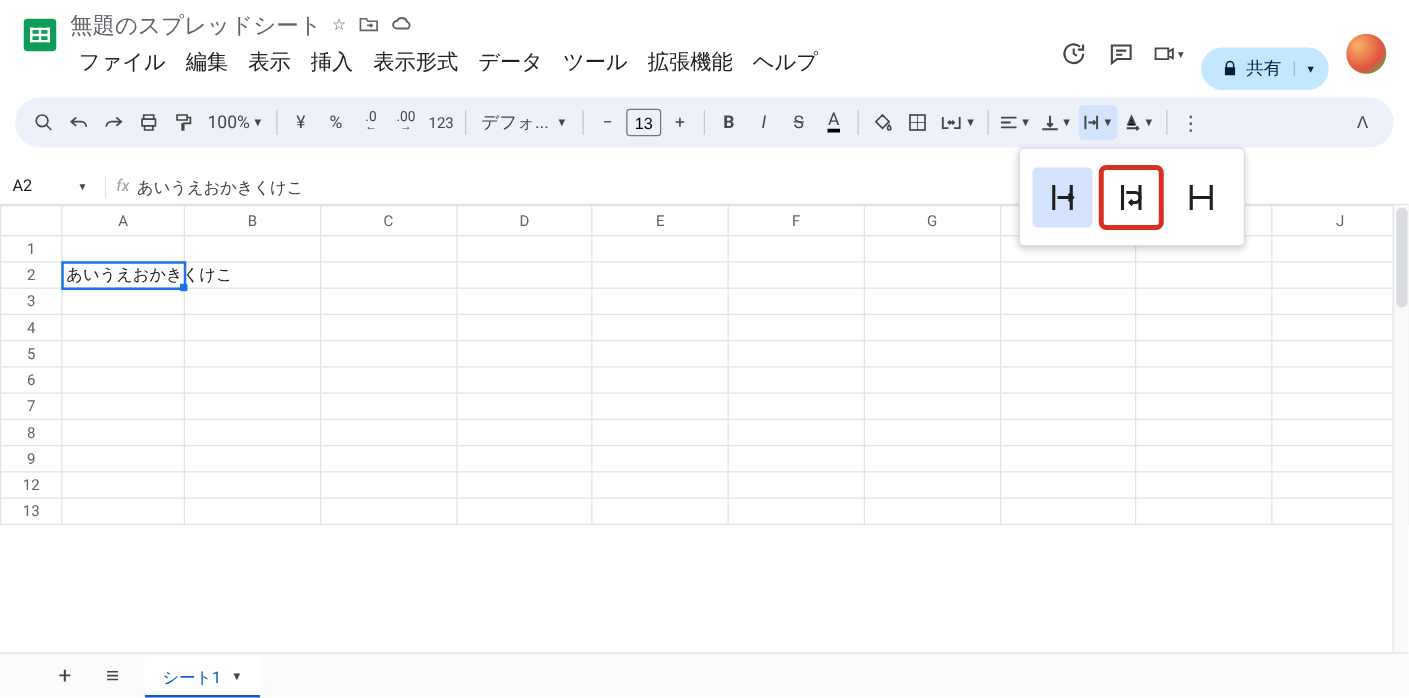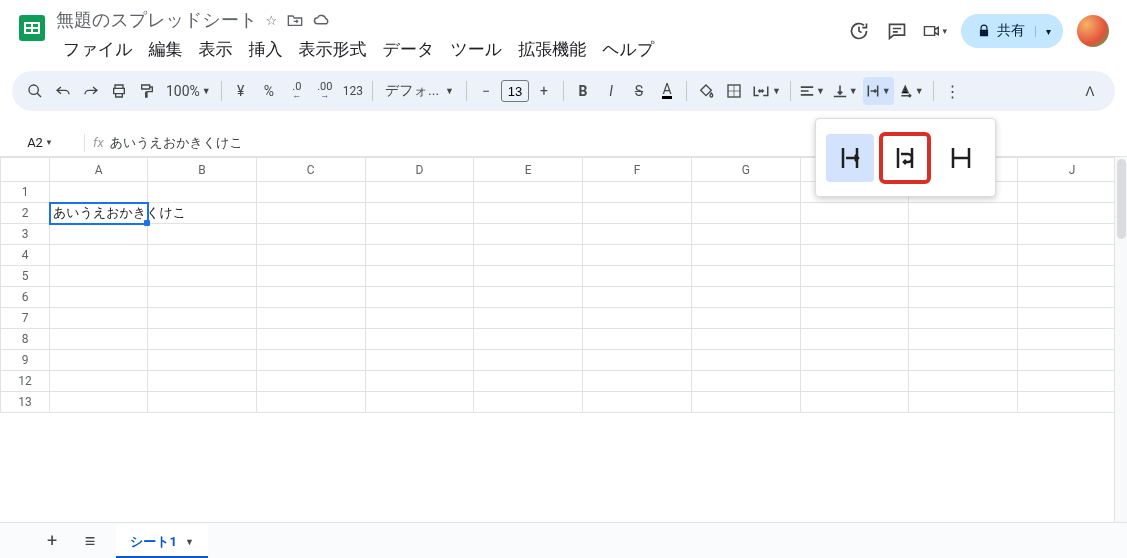--- a/index.html
+++ b/index.html
@@ -13,40 +13,40 @@
 .logo-grid rect { fill: #fff; }
 .title-area { flex: 1; padding-left: 4px; }
 .title-row { display: flex; align-items: center; gap: 8px; height: 24px; }
 .doc-title { font-size: 18px; color: #5f6368; }
 .title-icons { display: flex; gap: 10px; color: #5f6368; }
 .title-icons span { cursor: pointer; }
 .menubar { display: flex; gap: 2px; margin-top: 2px; }
 .menubar-item { padding: 4px 7px; font-size: 17px; color: #202124; border-radius: 4px; cursor: pointer; }
 .header-right { display: flex; align-items: center; gap: 14px; padding-right: 6px; padding-top: 6px; }
 .hdr-icon { width: 24px; height: 24px; display: flex; align-items: center; justify-content: center; color: #444746; cursor: pointer; }
-.share-btn { display: flex; align-items: center; gap: 6px; background: #c2e7ff; border-radius: 40px; padding: 8px 12px 8px 16px; font-size: 14px; color: #001d35; cursor: pointer; }
+.share-btn { display: flex; align-items: center; gap: 6px; background: #c2e7ff; border-radius: 40px; padding: 8px 12px 8px 16px; font-size: 14px; color: #001d35; cursor: pointer; margin-top: 24px; }
 .share-btn .caret { border-left: 1px solid rgba(0,0,0,.2); padding-left: 10px; margin-left: 4px; font-size: 10px; }
 .avatar { width: 32px; height: 32px; border-radius: 50%; background: radial-gradient(circle at 30% 30%, #f7b267, #e1523d 60%, #4caf50 90%); }
 
 
 .toolbar-wrap { padding: 6px 12px 12px 12px; }
 .toolbar { background: #edf2fa; border-radius: 24px; height: 40px; display: flex; align-items: center; padding: 0 10px; gap: 2px; }
 .tb-btn { min-width: 26px; height: 28px; display: flex; align-items: center; justify-content: center; border-radius: 4px; color: #444746; cursor: pointer; font-size: 14px; padding: 0 3px; }
 .tb-sep { width: 1px; height: 20px; background: #c7c7c7; margin: 0 4px; }
 .zoom { font-size: 14px; padding: 0 4px; }
 .fontbox { display: flex; align-items: center; gap: 4px; font-size: 14px; padding: 0 6px; }
 .size-group { display: flex; align-items: center; gap: 2px; }
 .size-input { width: 28px; height: 22px; border: 1px solid #747775; border-radius: 3px; text-align: center; font-size: 13px; background: transparent; }
 .dd-caret { font-size: 9px; color: #444746; margin-left: 2px; }
 .underline-a { border-bottom: 3px solid #000; padding-bottom: 1px; display: inline-block; line-height: 12px; }
 .chevup { width: 30px; height: 30px; margin-left: auto; border-radius: 50%; display: flex; align-items: center; justify-content: center; background: #edf2fa; color: #444746; cursor: pointer; }
 
 
 .fbar { display: flex; align-items: center; height: 28px; border-bottom: 1px solid #e1e3e1; padding-left: 10px; margin-top: 6px; }
-.namebox { width: 66px; display: flex; align-items: center; justify-content: center; font-size: 13px; padding-right: 6px; }
+.namebox { width: 66px; display: flex; align-items: center; justify-content: space-between; font-size: 13px; padding-right: 6px; }
 .namebox .dd-caret { font-size: 8px; }
 .fbar-sep { width: 1px; height: 18px; background: #e1e3e1; margin: 0 8px; }
 .fx { color: #9aa0a6; font-style: italic; font-size: 13px; margin-right: 6px; }
 .fbar-val { font-size: 13px; color: #3c4043; }
 
 
 .grid-area { position: relative; height: 394px; overflow: hidden; }
 .grid { border-collapse: collapse; table-layout: fixed; width: 1127px; }
 .grid th, .grid td { border: 1px solid #e1e3e1; height: 21px; font-size: 12px; color: #5f6368; font-weight: normal; }
 .grid thead th { background: #fff; text-align: center; height: 24px; }
@@ -65,21 +65,21 @@
 
 
 .wrap-popup { position: absolute; top: 118px; left: 815px; width: 181px; height: 79px; background: #fff; border: 1px solid #dadce0; border-radius: 4px; box-shadow: 0 2px 6px rgba(0,0,0,.2); display: flex; align-items: center; justify-content: space-around; padding: 0 6px; z-index: 10; }
 .wrap-opt { width: 48px; height: 48px; display: flex; align-items: center; justify-content: center; border-radius: 4px; cursor: pointer; }
 .wrap-opt.sel { background: #d3e3fd; }
 .wrap-opt.highlight { outline: 4px solid #d93025; outline-offset: -2px; }
 
 
 .sheettabs { position: absolute; bottom: 0; left: 0; right: 0; height: 36px; background: #f9fbfd; display: flex; align-items: center; padding-left: 40px; border-top: 1px solid #e1e3e1; gap: 14px; }
 .stab-btn { width: 24px; height: 24px; display: flex; align-items: center; justify-content: center; color: #444746; cursor: pointer; font-size: 18px; }
-.sheet-tab { background: #fff; border-radius: 0; border-top: none; padding: 8px 14px; display: flex; align-items: center; gap: 6px; font-size: 13px; color: #0b57d0; cursor: pointer; position: relative; top: 1px; box-shadow: inset 0 -3px 0 #0b57d0; font-weight: bold; }
+.sheet-tab { background: #fff; border-radius: 0; border-top: none; padding: 8px 14px; display: flex; align-items: center; gap: 6px; font-size: 13px; color: #0b57d0; cursor: pointer; position: relative; top: 1px; box-shadow: inset 0 -3px 0 #0b57d0; }
 
 svg { display: block; }
 </style>
 </head>
 <body>
 
 <div class="header">
   <div class="logo">
     <div class="logo-box">
       <svg class="logo-grid" viewBox="0 0 16 12">

